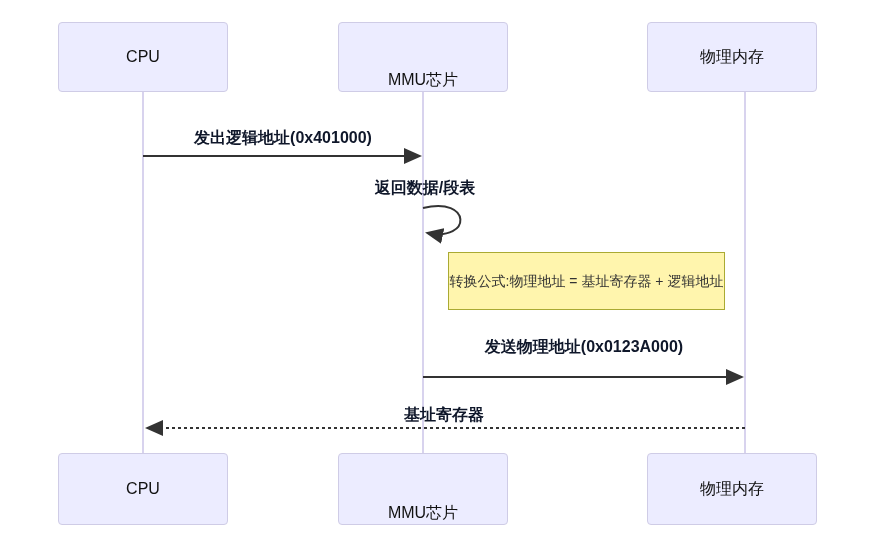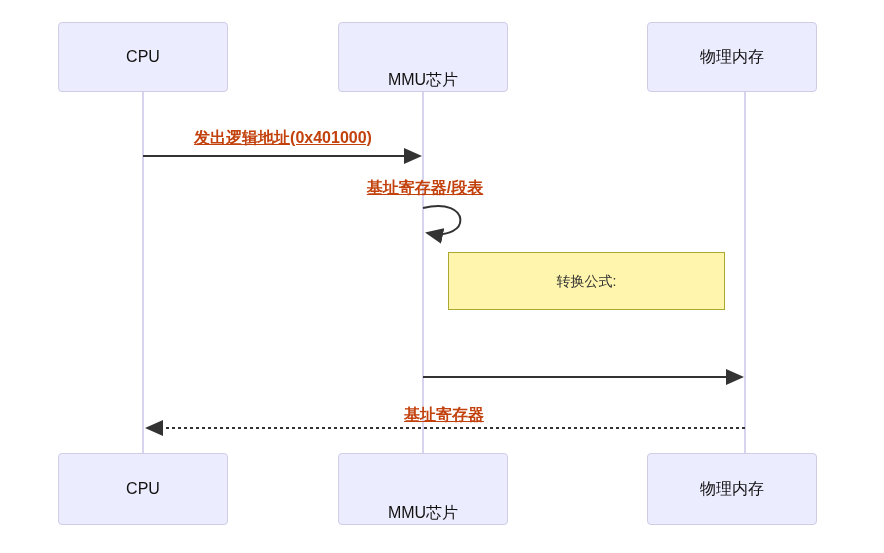--- a/index.html
+++ b/index.html
@@ -38,25 +38,24 @@
   .lifeline{
     position:absolute;
     top:92px;height:361px;width:2px;
     background:var(--lifeline);
   }
   .lifeline-cpu{left:142px;}
   .lifeline-mmu{left:422px;}
   .lifeline-mem{left:744px;}
   .msg-label{
     position:absolute;
-    font-size:16px;font-weight:700;color:#c2410c;
+    font-size:16px;font-weight:700;color:#0f172a;
     text-align:center;
     line-height:20px;
     white-space:nowrap;
-    text-decoration:underline;
   }
   .msg1{left:143px;width:280px;top:128px;}
   .msg-self{left:345px;width:160px;top:178px;}
   .msg2{left:423px;width:322px;top:337px;}
   .msg3{left:143px;width:602px;top:405px;}
   .note{
     position:absolute;
     left:448px;top:252px;width:277px;height:58px;
     background:var(--note-fill);
     border:1px solid var(--note-border);
@@ -91,25 +90,27 @@
     <span>CPU</span>
   </div>
   <div class="actor-box actor-bottom actor-mmu">
     <span>MMU芯片</span>
   </div>
   <div class="actor-box actor-bottom actor-mem">
     <span>物理内存</span>
   </div>
 
   <div class="msg-label msg1">发出逻辑地址(0x401000)</div>
-  <div class="msg-label msg-self">基址寄存器/段表</div>
+  <div class="msg-label msg-self">返回数据/段表</div>
+  <div class="msg-label msg2">发送物理地址(0x0123A000)</div>
   <div class="msg-label msg3">基址寄存器</div>
 
   <div class="note">
     <div>转换公式:</div>
+    <div>物理地址 = 基址寄存器 + 逻辑地址</div>
   </div>
 
   <svg class="overlay" width="884" height="553" viewBox="0 0 884 553">
     <defs>
       <marker id="arrowhead" markerWidth="9" markerHeight="8" refX="7.5" refY="4" orient="auto">
         <path d="M0,0 L9,4 L0,8 z" fill="#333333"></path>
       </marker>
     </defs>
 
     <line x1="143" y1="156" x2="419" y2="156" stroke="#333333" stroke-width="2" marker-end="url(#arrowhead)"></line>

